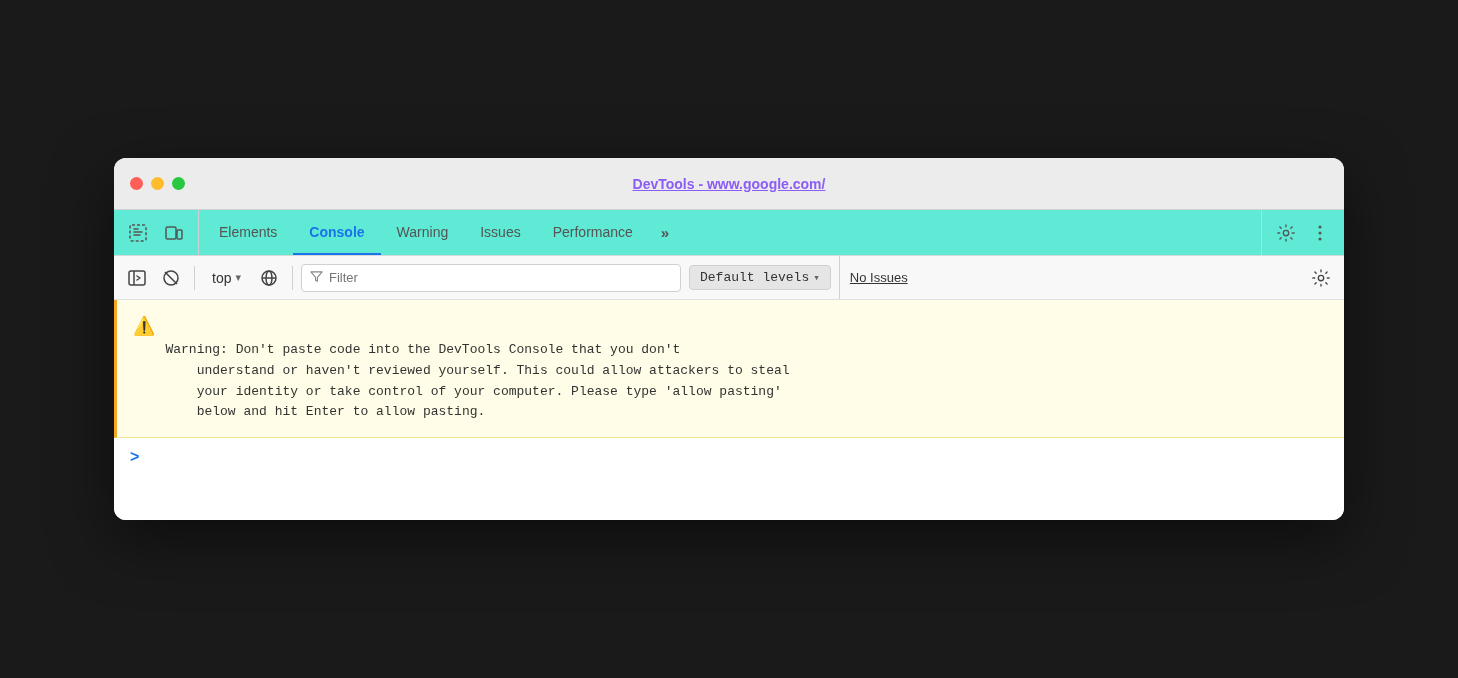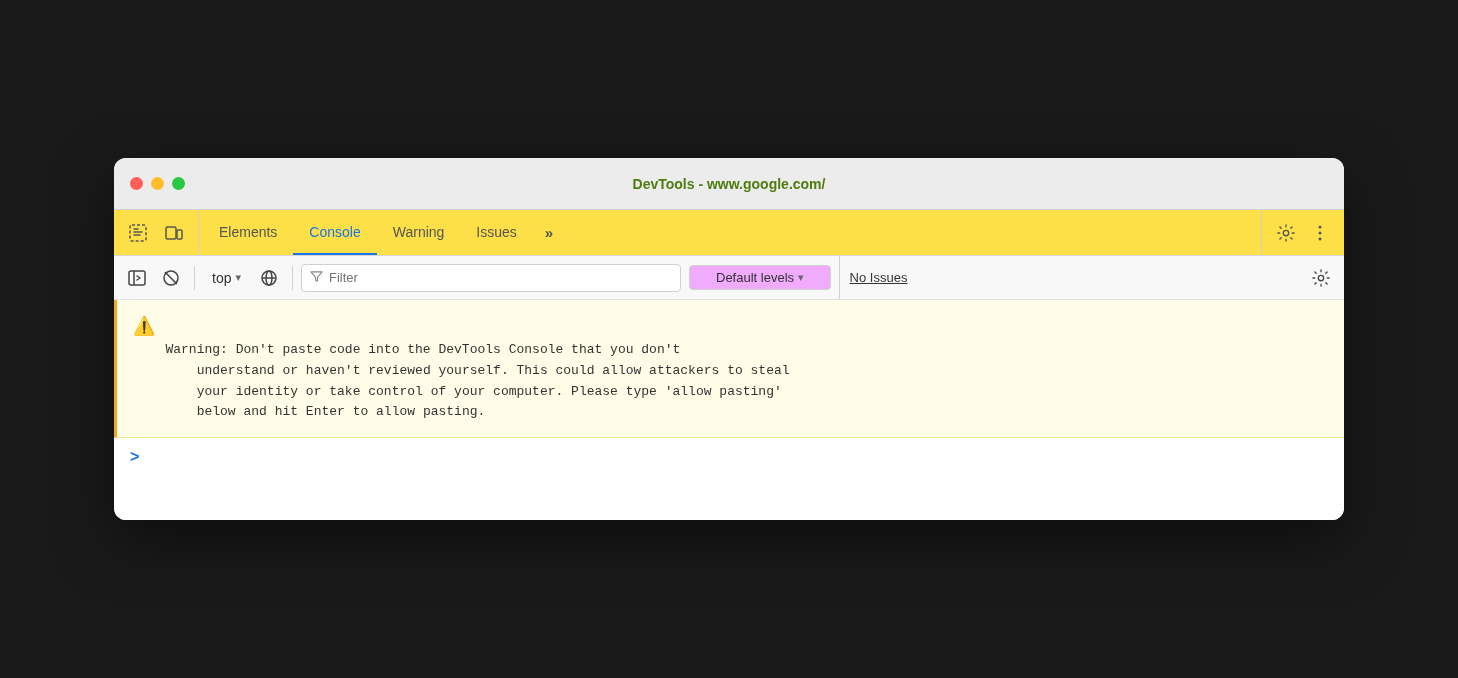--- a/index.html
+++ b/index.html
@@ -50,26 +50,27 @@
     .btn-close { background: #ff5f57; }
     .btn-minimize { background: #ffbd2e; }
     .btn-maximize { background: #28c840; }
 
     .title-text {
       position: absolute;
       left: 50%;
       transform: translateX(-50%);
       font-size: 14px;
       font-weight: 600;
-      color: #4d7c0f;
+      color: #8b5cf6;
+      text-decoration: underline;
     }
 
     
     .tab-bar {
-      background: #fde047;
+      background: #5eead4;
       height: 46px;
       display: flex;
       align-items: stretch;
       padding: 0 8px;
       border-bottom: 1px solid #d8d8d8;
     }
 
     .tab-bar-left {
       display: flex;
       align-items: center;
@@ -104,21 +105,21 @@
       font-size: 14px;
       color: #555;
       cursor: pointer;
       border-bottom: 2px solid transparent;
       white-space: nowrap;
     }
 
     .tab.active {
       color: #1a73e8;
       border-bottom: 2px solid #1a73e8;
-      font-weight: 400;
+      font-weight: 700;
       text-align: center;
     }
 
     .tab-bar-right {
       display: flex;
       align-items: center;
       gap: 2px;
       margin-left: auto;
       padding-left: 8px;
       border-left: 1px solid #d0d0d0;
@@ -191,28 +192,29 @@
       font-size: 13px;
       color: #333;
       background: transparent;
       flex: 1;
     }
 
     .levels-selector {
       display: flex;
       align-items: center;
       gap: 4px;
-      padding: 4px 26px;
+      padding: 4px 10px;
       border-radius: 4px;
       cursor: pointer;
       font-size: 13px;
       color: #333;
       border: 1px solid #d0d0d0;
-      background: #f0abfc;
+      background: #e5e5e5;
       margin-left: 4px;
+      font-family: Liberation Mono, monospace;
     }
 
     .no-issues {
       display: flex;
       align-items: center;
       gap: 4px;
       padding: 4px 10px;
       font-size: 13px;
       color: #333;
       border-left: 1px solid #d0d0d0;
@@ -330,20 +332,23 @@
       </div>
       <div class="tab active">
         <span>Console</span>
       </div>
       <div class="tab">
         <span>Warning</span>
       </div>
       <div class="tab">
         <span>Issues</span>
       </div>
+      <div class="tab">
+        <span>Performance</span>
+      </div>
       <div class="tab-icon-btn" style="padding: 0 8px; font-size: 15px; font-weight: bold; align-self: center;">
         <span>»</span>
       </div>
     </div>
 
     <div class="tab-bar-right">
       <div class="tab-icon-btn" style="font-size: 18px;">
         <svg viewBox="0 0 20 20" width="18" height="18" fill="none" xmlns="http://www.w3.org/2000/svg">
           <path d="M10 13a3 3 0 100-6 3 3 0 000 6z" stroke="#555" stroke-width="1.5"></path>
           <path d="M10 1v2M10 17v2M1 10h2M17 10h2M3.22 3.22l1.42 1.42M15.36 15.36l1.42 1.42M3.22 16.78l1.42-1.42M15.36 4.64l1.42-1.42" stroke="#555" stroke-width="1.5" stroke-linecap="round"></path>

